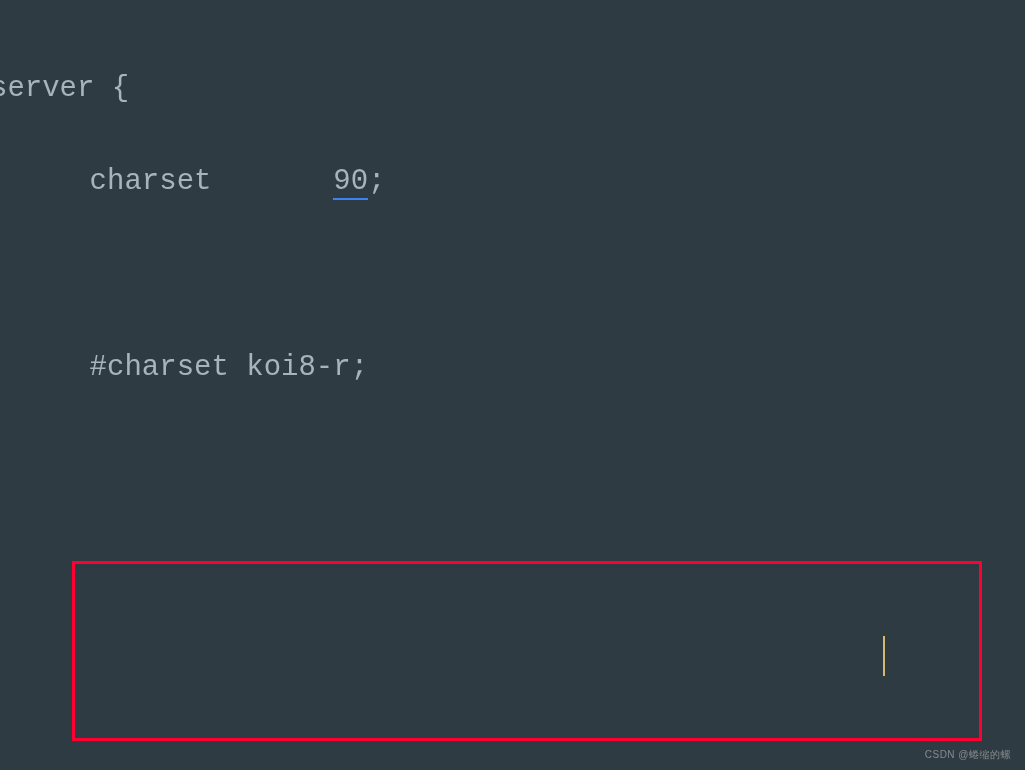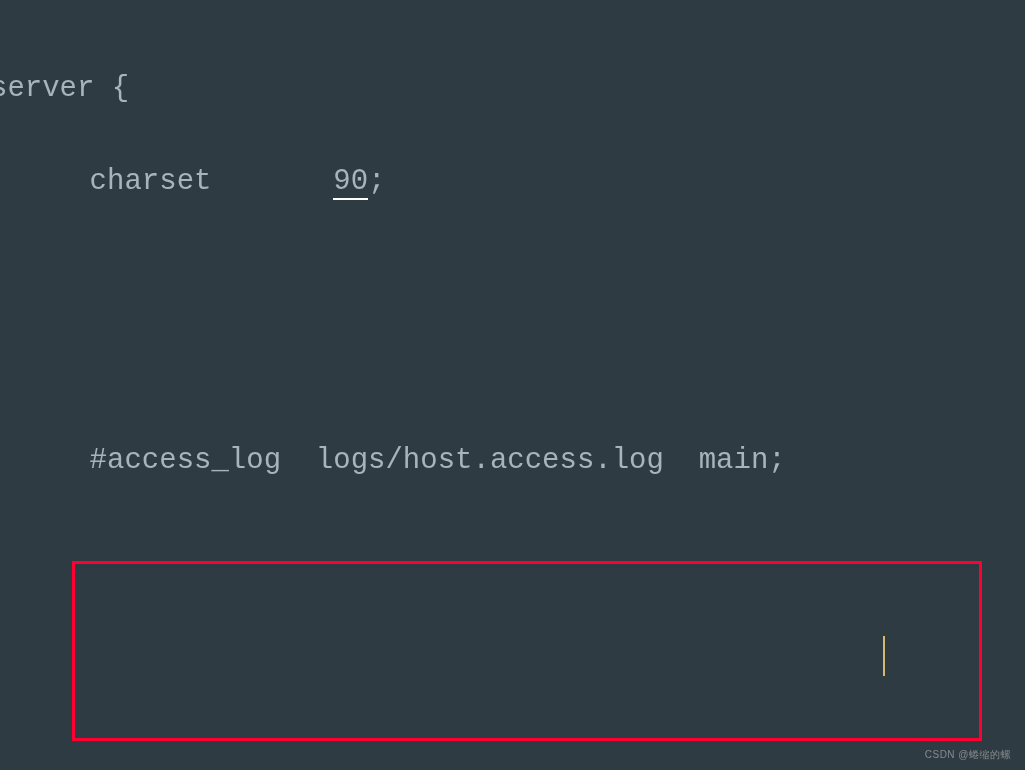--- a/index.html
+++ b/index.html
@@ -19,21 +19,21 @@
     left: 20px;
     right: 10px;
     display: flex;
     line-height: 1.6;
   }
   .codecol {
     white-space: pre;
     position: relative;
   }
   .line0 { margin-left: -30px; }
-  .ul { border-bottom: 2px solid #ffffff; }
+  .ul { border-bottom: 2px solid #3b82f6; }
   .highlight-box {
     position: absolute;
     border: 3px solid #ff0033;
     left: 72px;
     top: 561px;
     width: 910px;
     height: 180px;
     pointer-events: none;
   }
   .cursor {
@@ -56,22 +56,22 @@
   }
 </style>
 </head>
 <body>
 
 <div class="editor">
   <div class="codecol">
 <div class="line0"><span>server {</span></div>
 <div><span>    charset       </span><span class="ul">90</span><span>;</span></div>
 <div>&nbsp;</div>
+<div><span>    #charset koi8-r;</span></div>
 <div>&nbsp;</div>
-<div><span>    #access_log  logs/host.access.log  main;</span></div>
 <div>&nbsp;</div>
 
 
 
 
 
 
 
 
 

